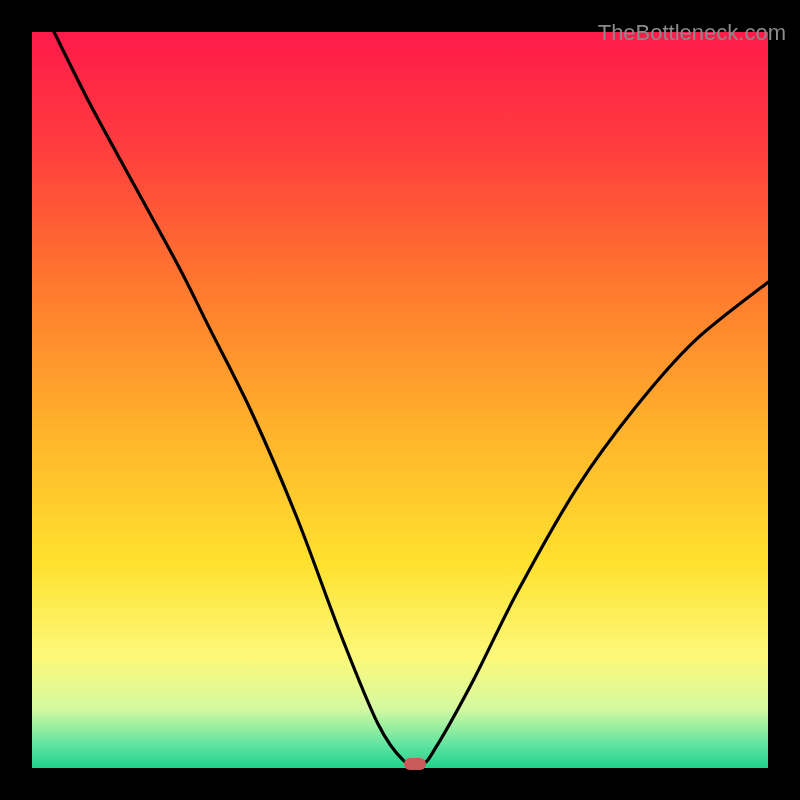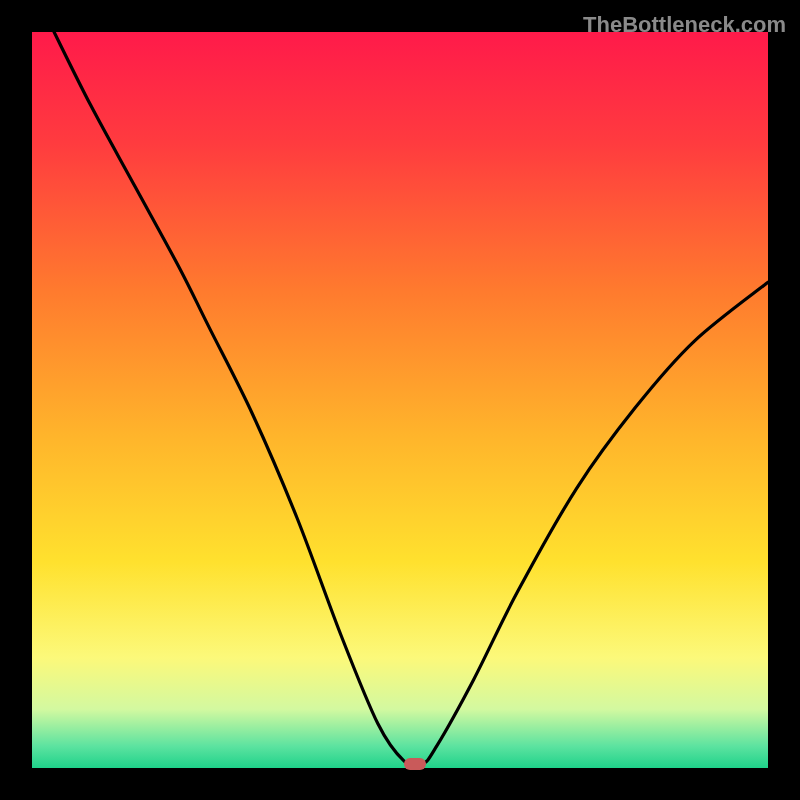--- a/index.html
+++ b/index.html
@@ -7,25 +7,25 @@
     padding: 0;
     width: 800px;
     height: 800px;
     background: #000;
     font-family: Arial, Helvetica, sans-serif;
     position: relative;
     overflow: hidden;
   }
   .watermark {
     position: absolute;
-    top: 12px;
+    top: 20px;
     right: 14px;
     color: #8a8a8a;
     font-size: 22px;
-    font-weight: 700;
+    font-weight: 400;
     letter-spacing: 0px;
     z-index: 50;
   }
   .plot-frame {
     position: absolute;
     left: 32px;
     top: 32px;
     width: 736px;
     height: 736px;
     background: #000;

